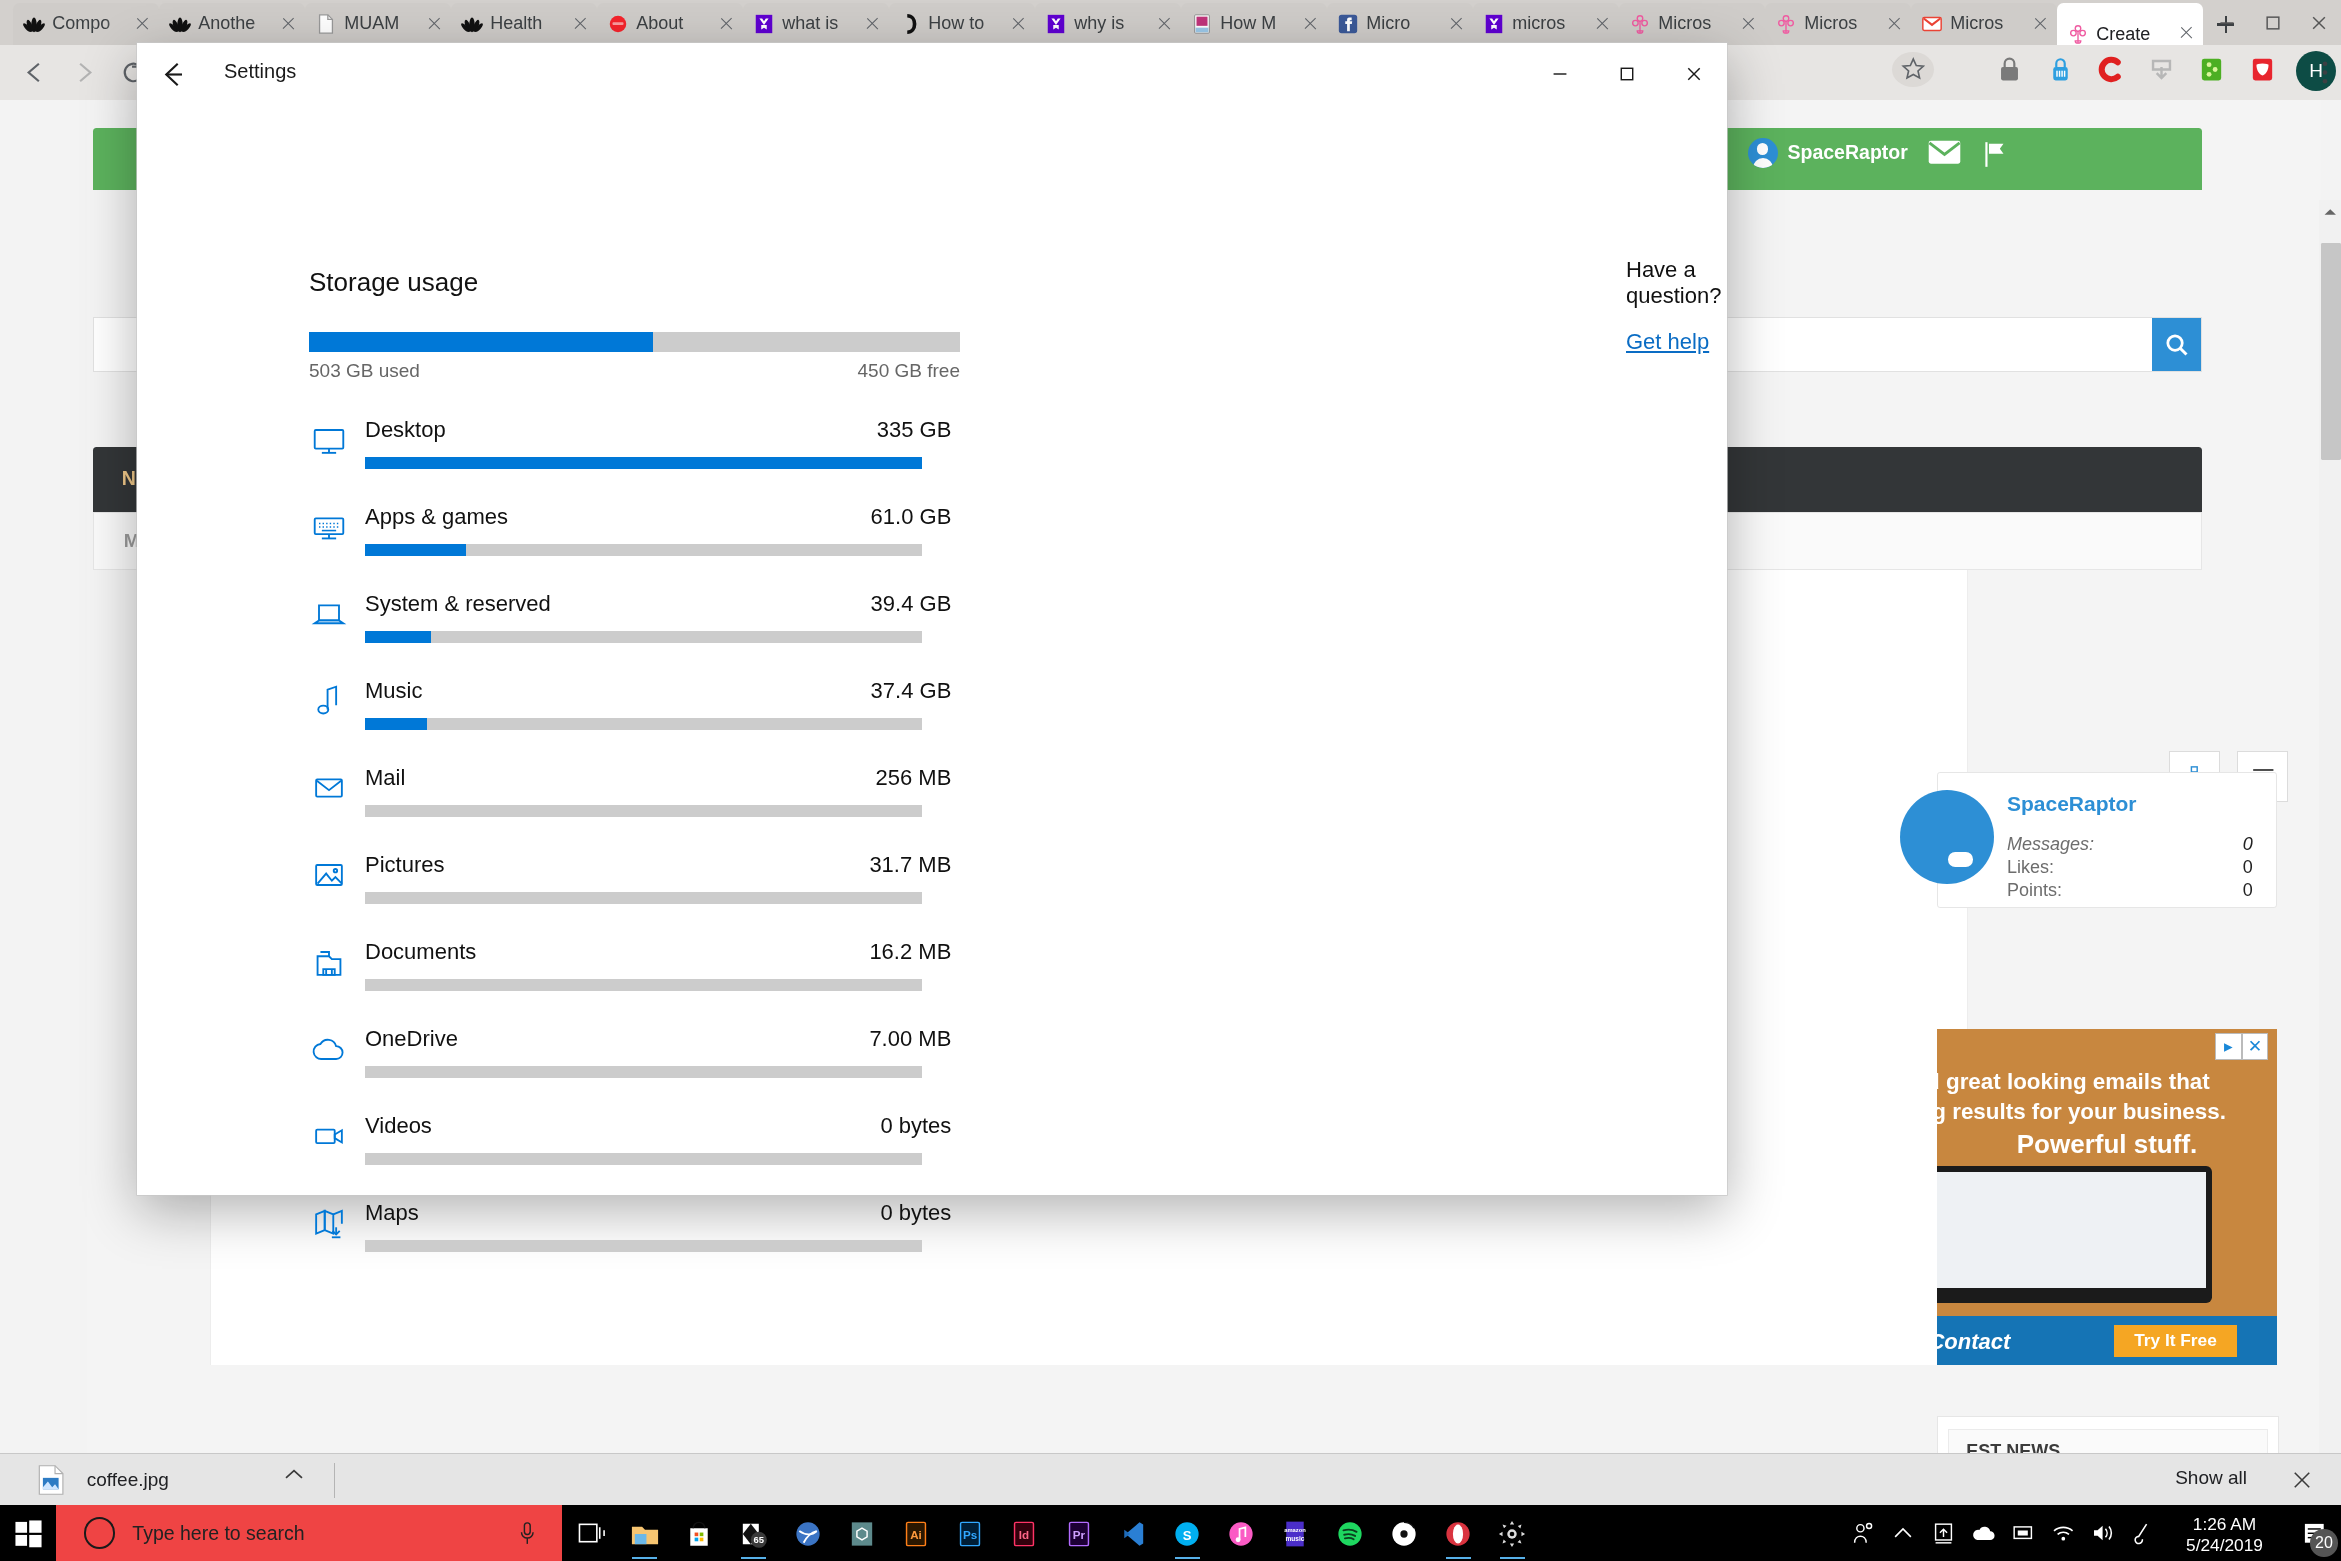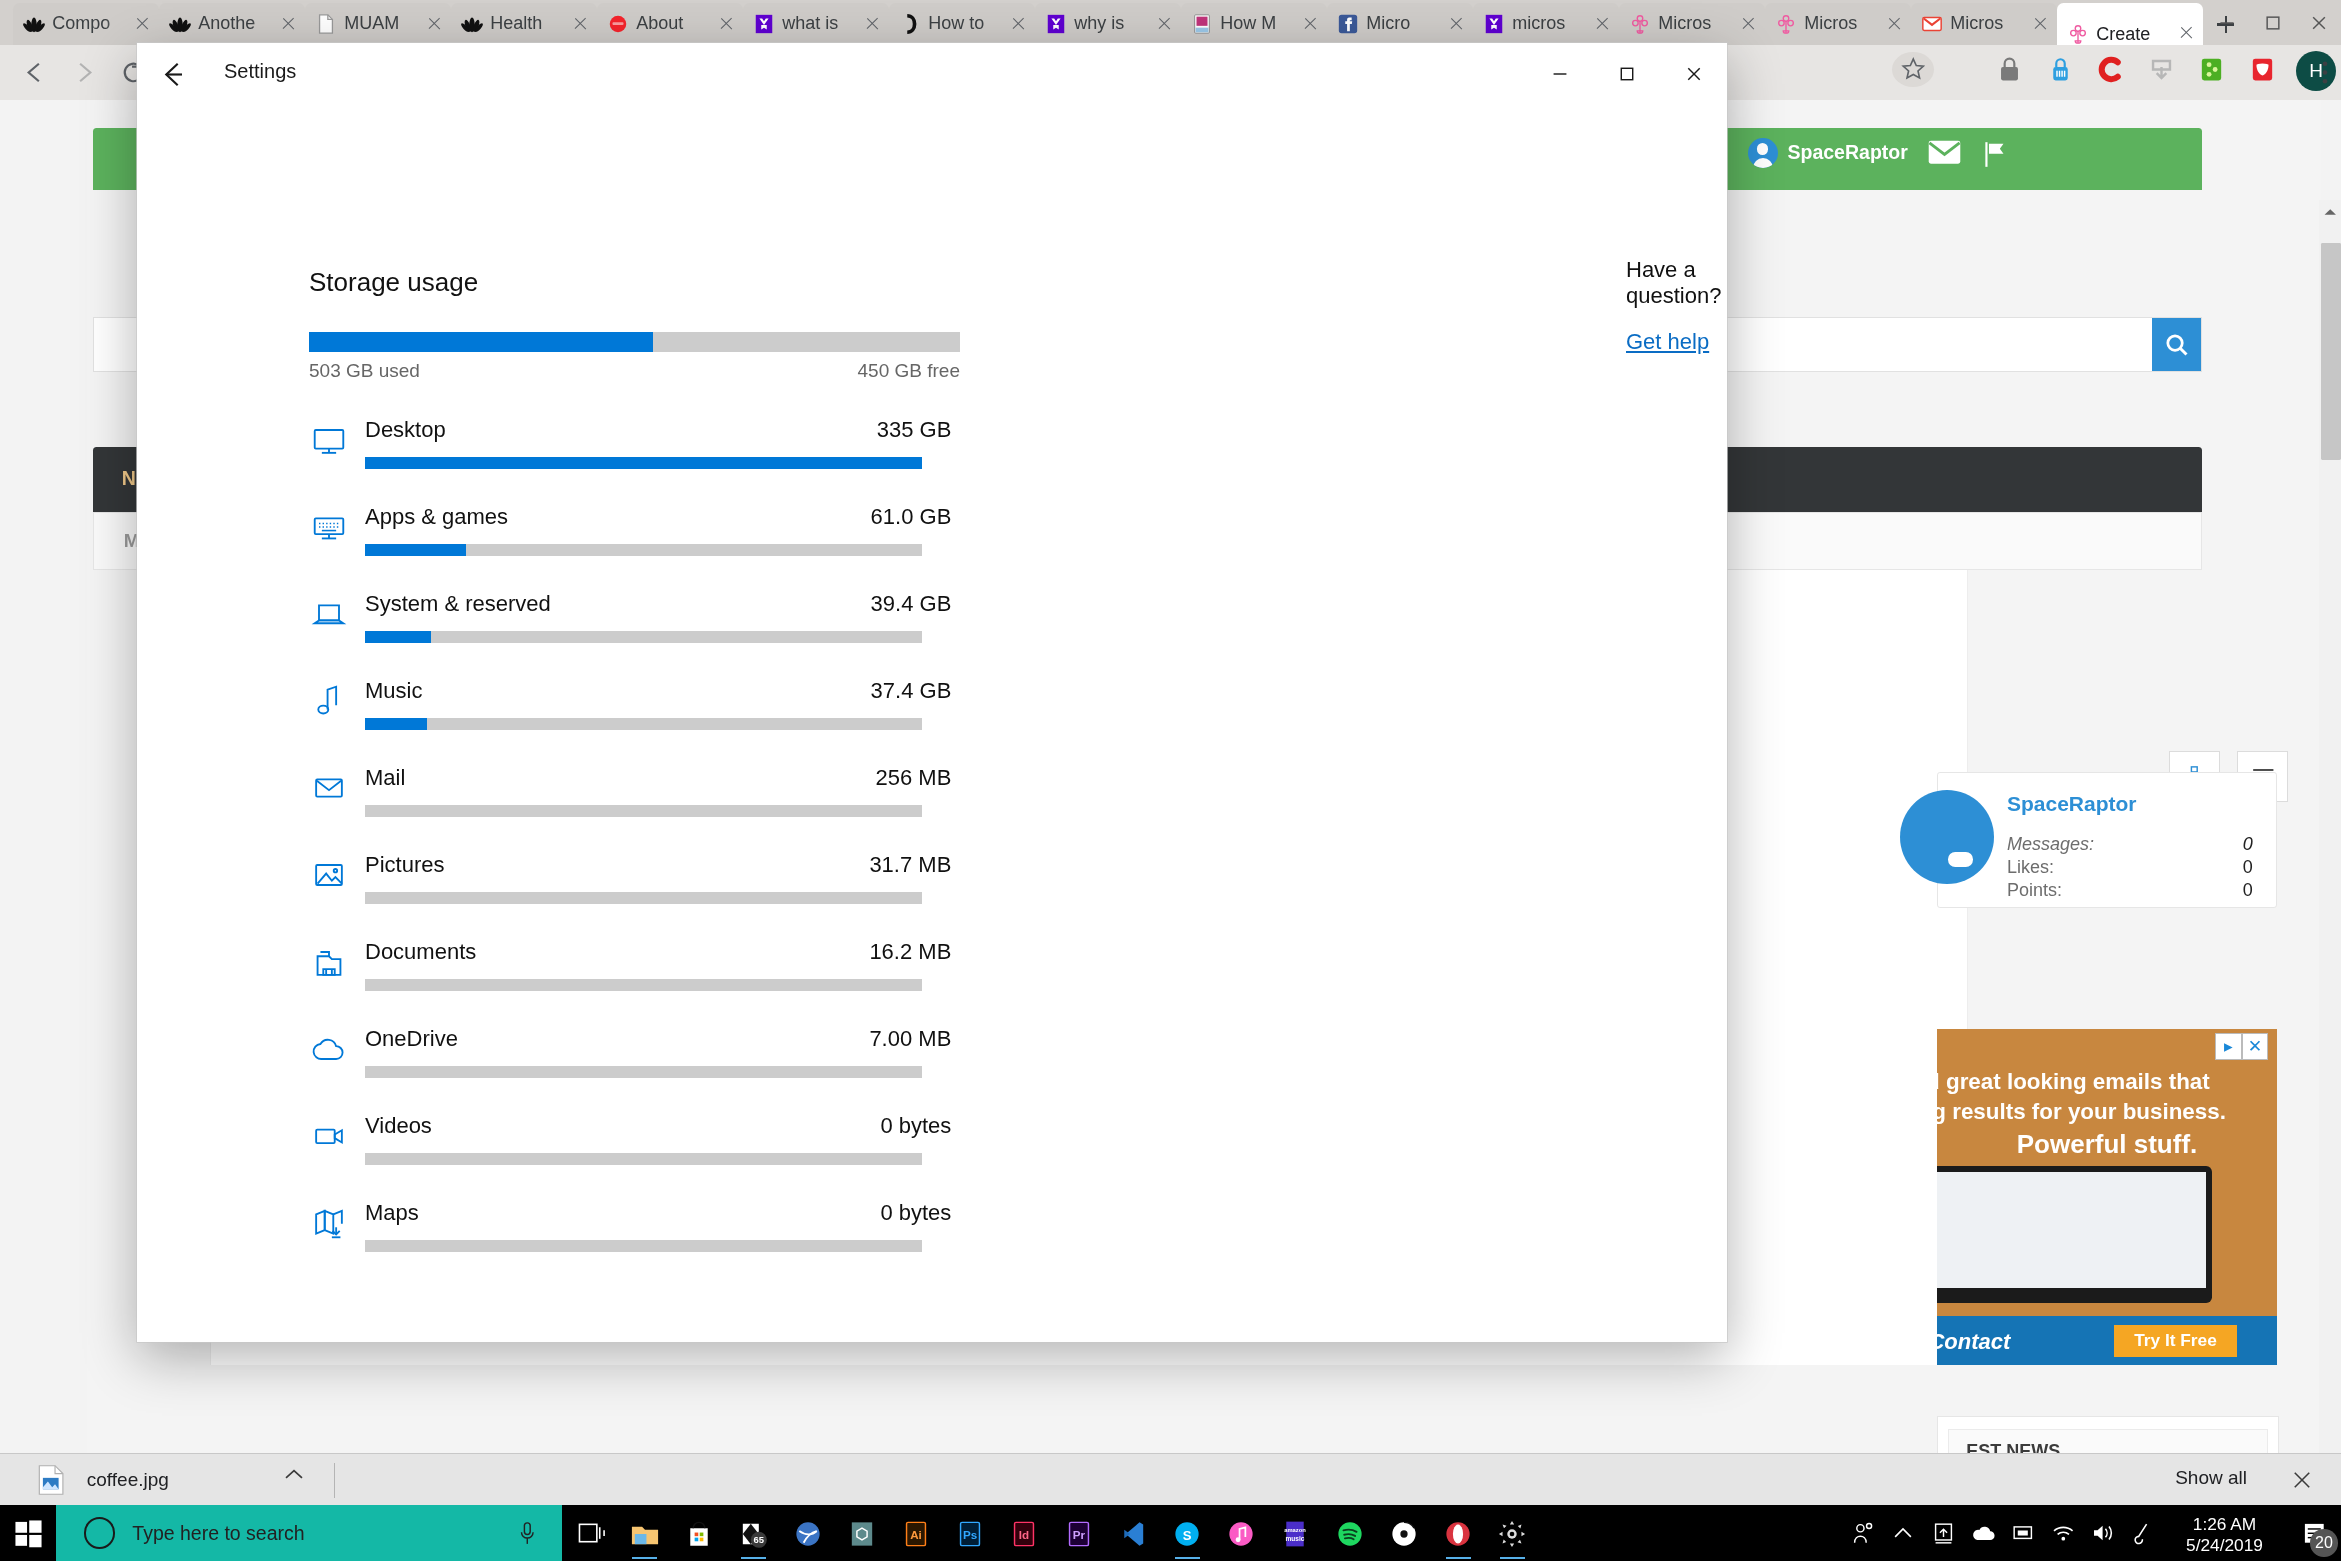--- a/index.html
+++ b/index.html
@@ -100,21 +100,21 @@
   #newsmeta{position:absolute;left:-7.2px;top:93px;font-size:18px;color:#7b7b7b;}
   #newsavatar{position:absolute;left:-65px;top:81px;width:39px;height:39px;border-radius:50%;background:#b9c2c8;}
 
   
   #scrollbar{position:absolute;right:0;top:100px;width:23px;height:1353px;background:#f1f1f1;}
   #sbthumb{position:absolute;right:1.4px;top:43px;width:20px;height:217px;background:#c6c6c6;border-radius:1.4px;}
   .sbarrow{position:absolute;right:0;width:23px;height:24.6px;display:flex;align-items:center;justify-content:center;}
 
   
   #settings{
-    position:absolute;left:137px;top:43px;width:1590px;height:1299px;background:#ffffff;
+    position:absolute;left:137px;top:43px;width:1590px;height:1152px;background:#ffffff;
     box-shadow:0 0 0 0.7px #c8c8c8, 0 16px 51px rgba(0,0,0,.30);
   }
   #stitlebar{position:absolute;left:0;top:0;width:1590px;height:62px;background:#fff;}
   #sback{position:absolute;left:14.5px;top:11.6px;width:40px;height:39px;}
   #stitle{position:absolute;left:87px;top:17.3px;font-size:20px;color:#1a1a1a;}
   #swc{position:absolute;right:0;top:0;height:62px;display:flex;}
   .swcbtn{width:67px;height:62px;position:relative;}
   .swcbtn .g{position:absolute;left:50%;top:50%;transform:translate(-50%,-50%);}
 
   #pagehead{position:absolute;left:166px;top:121px;display:flex;align-items:center;}
@@ -145,21 +145,21 @@
   #dlicon{width:27.5px;height:30px;margin-left:17.3px;margin-right:22px;}
   #dlname{font-size:19px;color:#202124;}
   #dlcaret{position:absolute;left:283px;top:13px;}
   #shelfsep{position:absolute;left:334px;top:8.7px;width:0.7px;height:35px;background:#b4b4b4;}
   #showall{position:absolute;right:95px;top:13px;font-size:19px;color:#202124;}
   #shelfclose{position:absolute;right:27.5px;top:13px;width:26px;height:26px;}
 
   
   #taskbar{position:absolute;left:0;top:1505px;width:2342px;height:56px;background:#000;}
   #startbtn{position:absolute;left:0;top:0;width:56px;height:56px;display:flex;align-items:center;justify-content:center;}
-  #searchbox{position:absolute;left:56px;top:0;width:506px;height:56px;background:#14b8a6;display:flex;align-items:center;}
+  #searchbox{position:absolute;left:56px;top:0;width:506px;height:56px;background:#ef4444;display:flex;align-items:center;}
   #cortana{width:27.5px;height:27.5px;border:2.9px solid #1a1a1a;border-radius:50%;margin-left:27.5px;margin-right:17.3px;}
   #searchtext{font-size:19.5px;color:#222;}
   #micicon{position:absolute;right:22px;top:14.5px;width:24.6px;height:27.5px;}
   #taskview{position:absolute;left:578px;top:14.5px;width:29px;height:27.5px;}
   .tbicon{position:absolute;top:13px;width:32px;height:32px;border-radius:4.3px;display:flex;align-items:center;justify-content:center;font-size:14.5px;font-weight:bold;color:#fff;overflow:hidden;}
   .tbunder{position:absolute;top:52px;width:24.6px;height:2.2px;background:#57b0e8;}
   #tray{position:absolute;right:0;top:0;height:56px;display:flex;align-items:center;}
   .trayicon{width:40px;height:56px;display:flex;align-items:center;justify-content:center;}
   #clock{width:123px;height:56px;color:#fff;font-size:17.3px;text-align:center;line-height:1.25;padding-top:8.7px;box-sizing:border-box;}
   #actioncenter{width:56px;height:56px;position:relative;display:flex;align-items:center;justify-content:center;}

